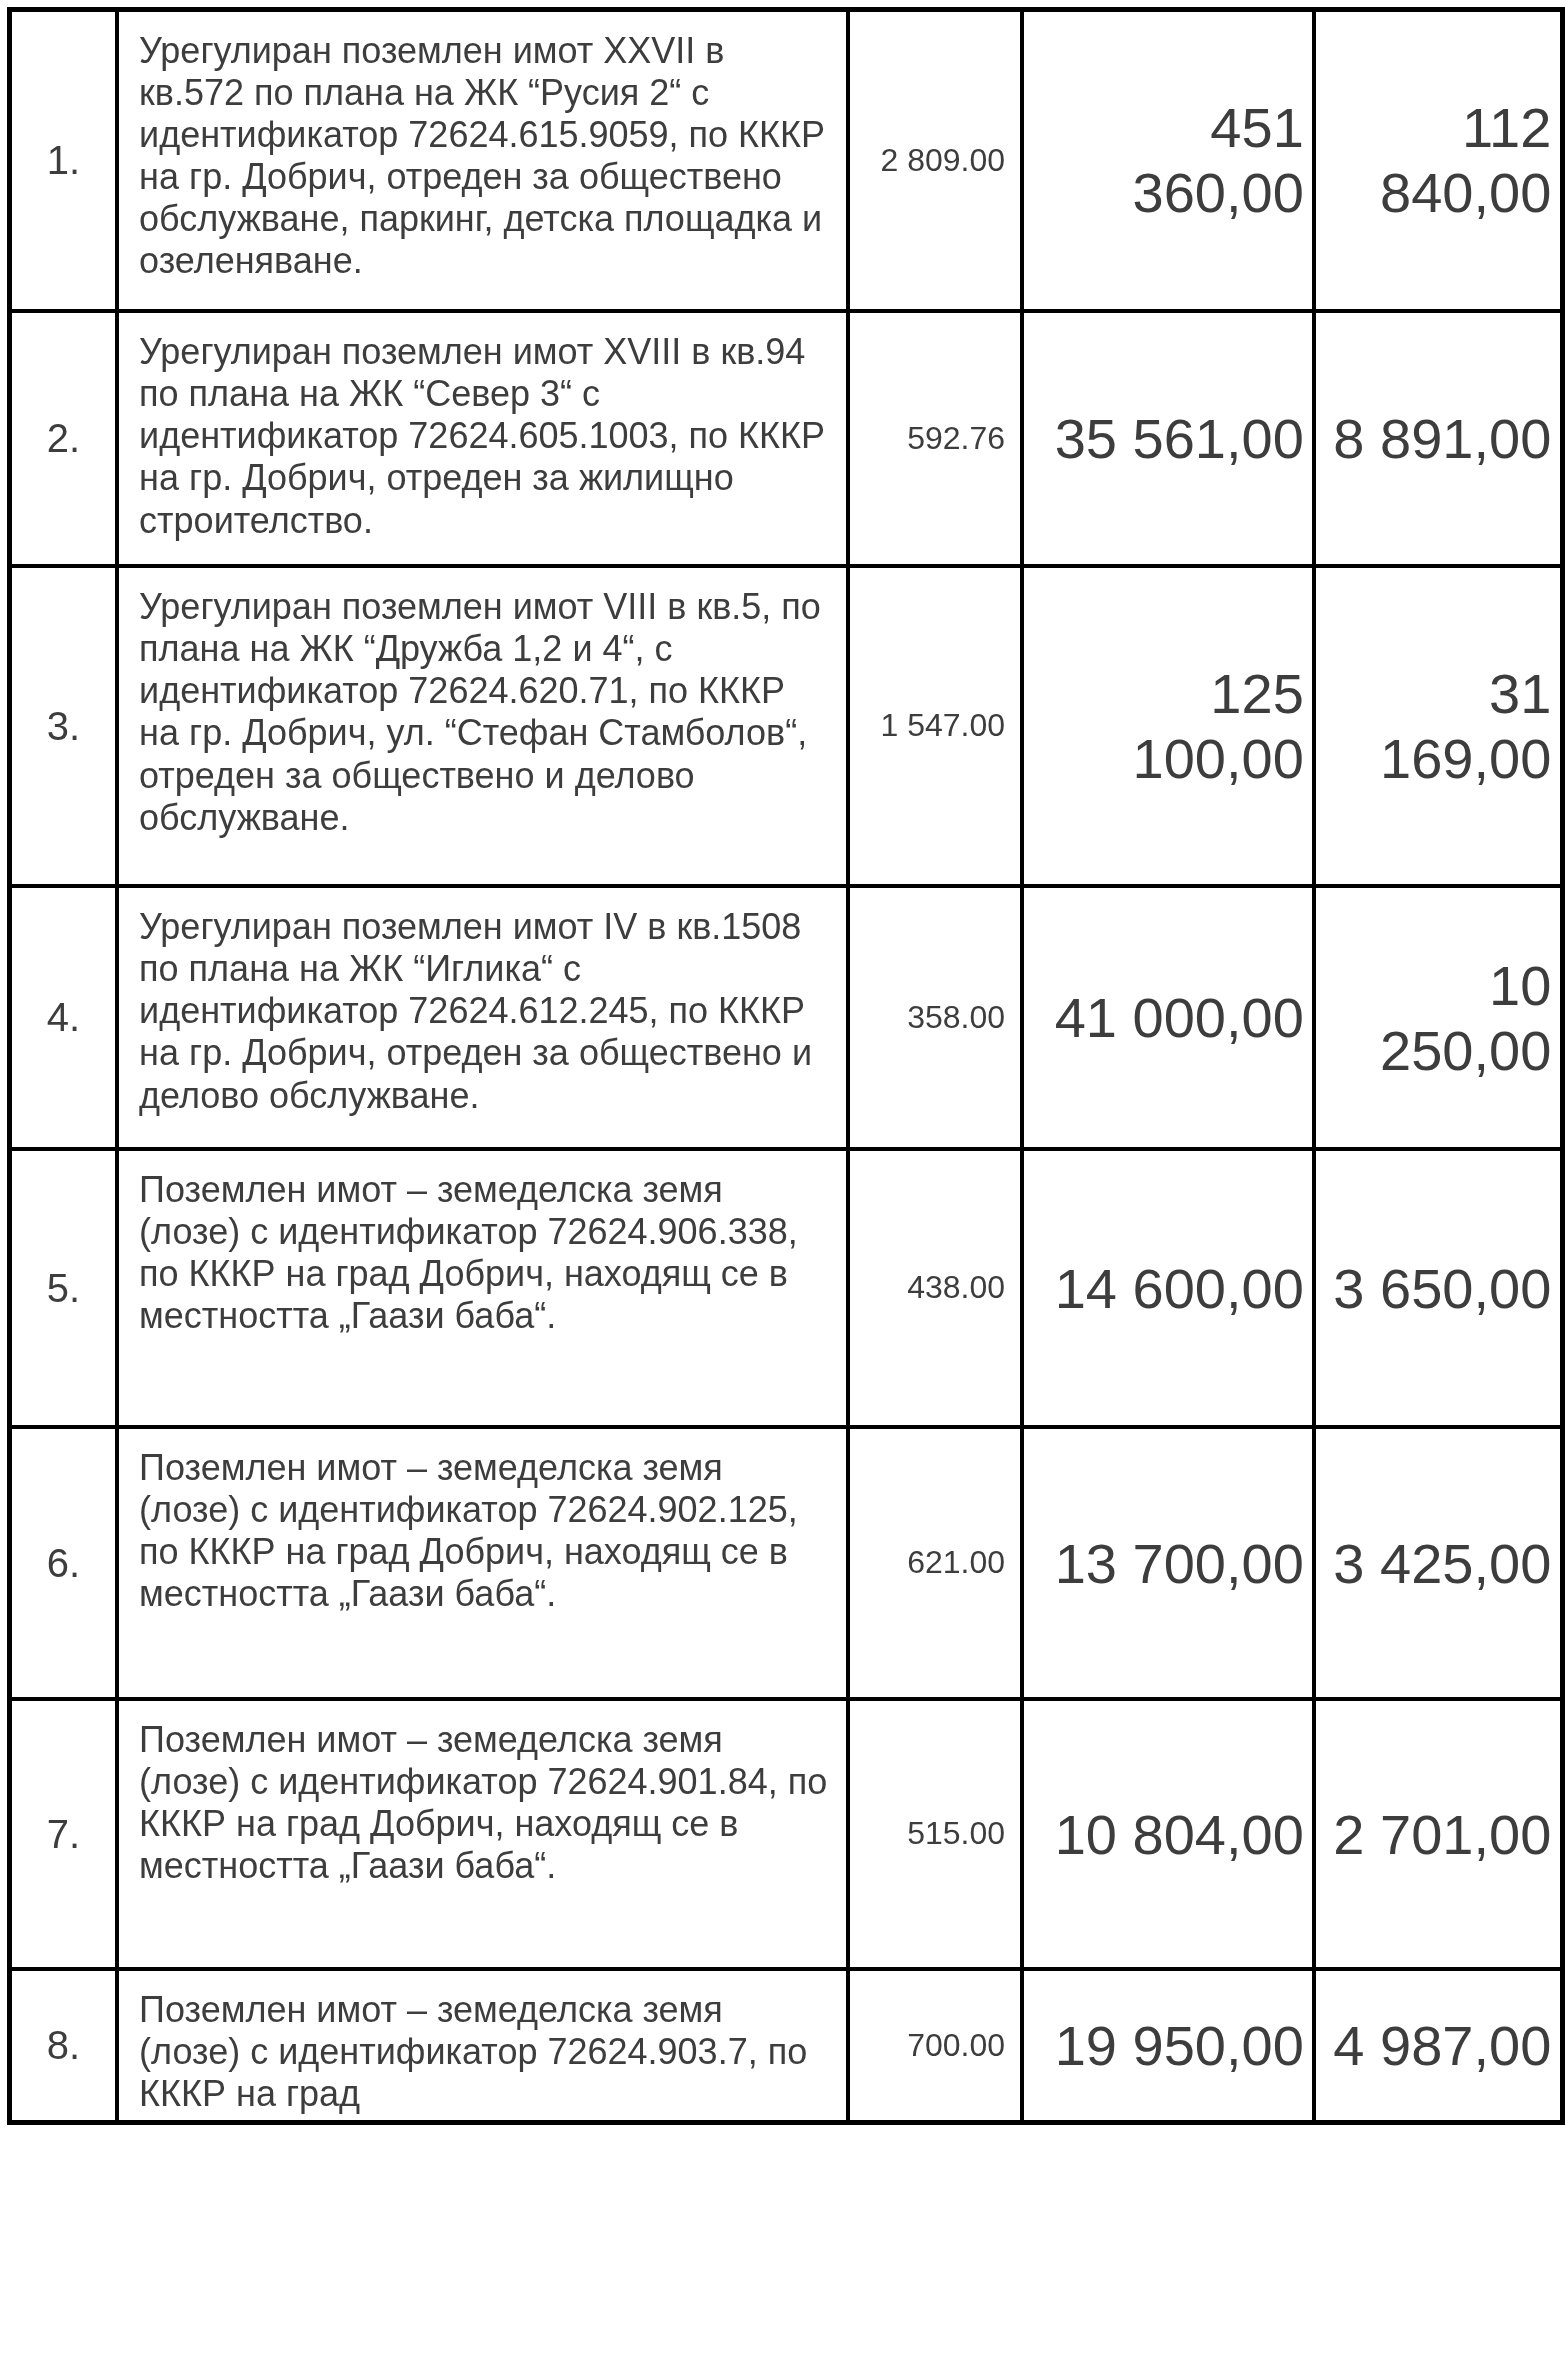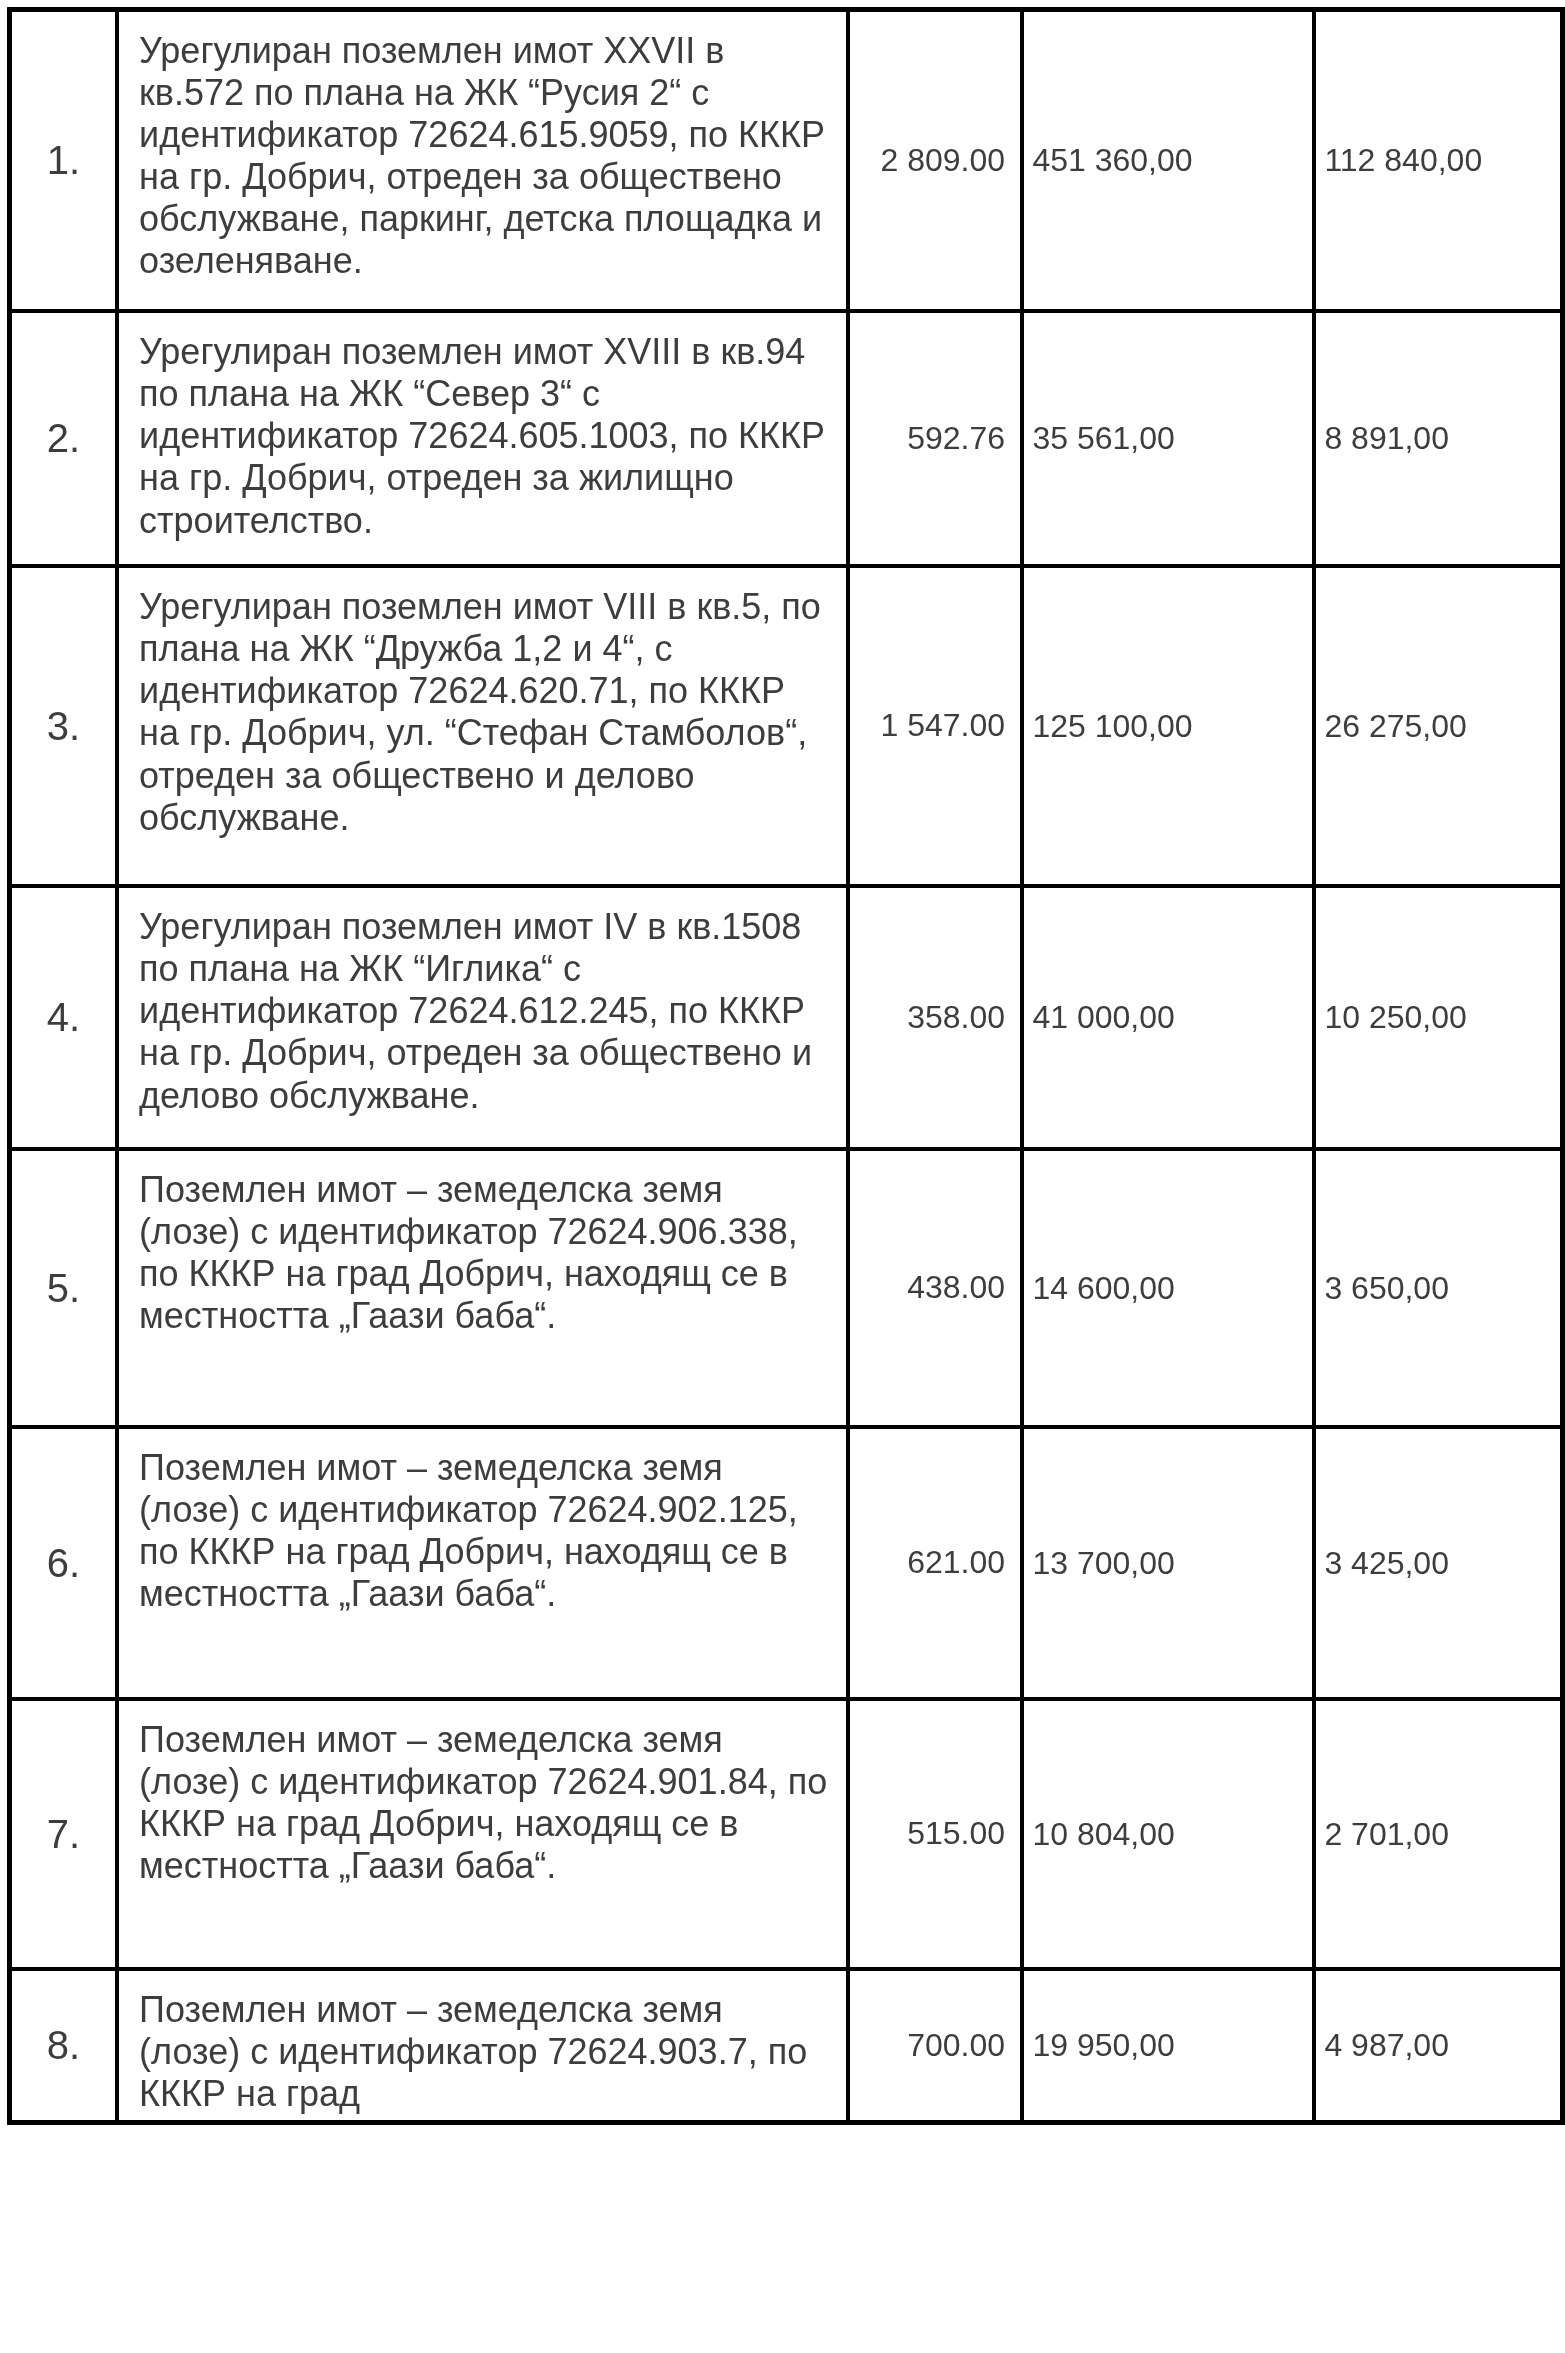--- a/index.html
+++ b/index.html
@@ -57,23 +57,23 @@
     padding: 18px 16.6px 0 20px;
   }
   .c-area {
     text-align: right;
     vertical-align: middle;
     font-size: 32px;
     line-height: 1.17;
     padding: 0 15px;
   }
   .c-price, .c-deposit {
-    text-align: left;
+    text-align: right;
     vertical-align: middle;
-    font-size: 32px;
+    font-size: 56px;
     padding: 0 8.3px;
   }
 </style>
 </head>
 <body>
 
 <div class="page">
   <table class="doc-table">
     <colgroup>
       <col style="width:108px">
@@ -95,21 +95,21 @@
       <td class="c-name">Урегулиран поземлен имот XVIII в кв.94 по плана на ЖК “Север 3“ с идентификатор 72624.605.1003, по КККР на гр. Добрич, отреден за жилищно строителство.</td>
       <td class="c-area">592.76</td>
       <td class="c-price">35 561,00</td>
       <td class="c-deposit">8 891,00</td>
     </tr>
     <tr style="height:320px">
       <td class="c-no">3.</td>
       <td class="c-name">Урегулиран поземлен имот VIII в кв.5, по плана на ЖК “Дружба 1,2 и 4“, с идентификатор 72624.620.71, по КККР на гр. Добрич, ул. “Стефан Стамболов“, отреден за обществено и делово обслужване.</td>
       <td class="c-area">1 547.00</td>
       <td class="c-price">125 100,00</td>
-      <td class="c-deposit">26 275,00</td>
+      <td class="c-deposit">31 169,00</td>
     </tr>
     <tr style="height:263px">
       <td class="c-no">4.</td>
       <td class="c-name">Урегулиран поземлен имот IV в кв.1508 по плана на ЖК “Иглика“ с идентификатор 72624.612.245, по КККР на гр. Добрич, отреден за обществено и делово обслужване.</td>
       <td class="c-area">358.00</td>
       <td class="c-price">41 000,00</td>
       <td class="c-deposit">10 250,00</td>
     </tr>
     <tr style="height:278px">
       <td class="c-no">5.</td>

